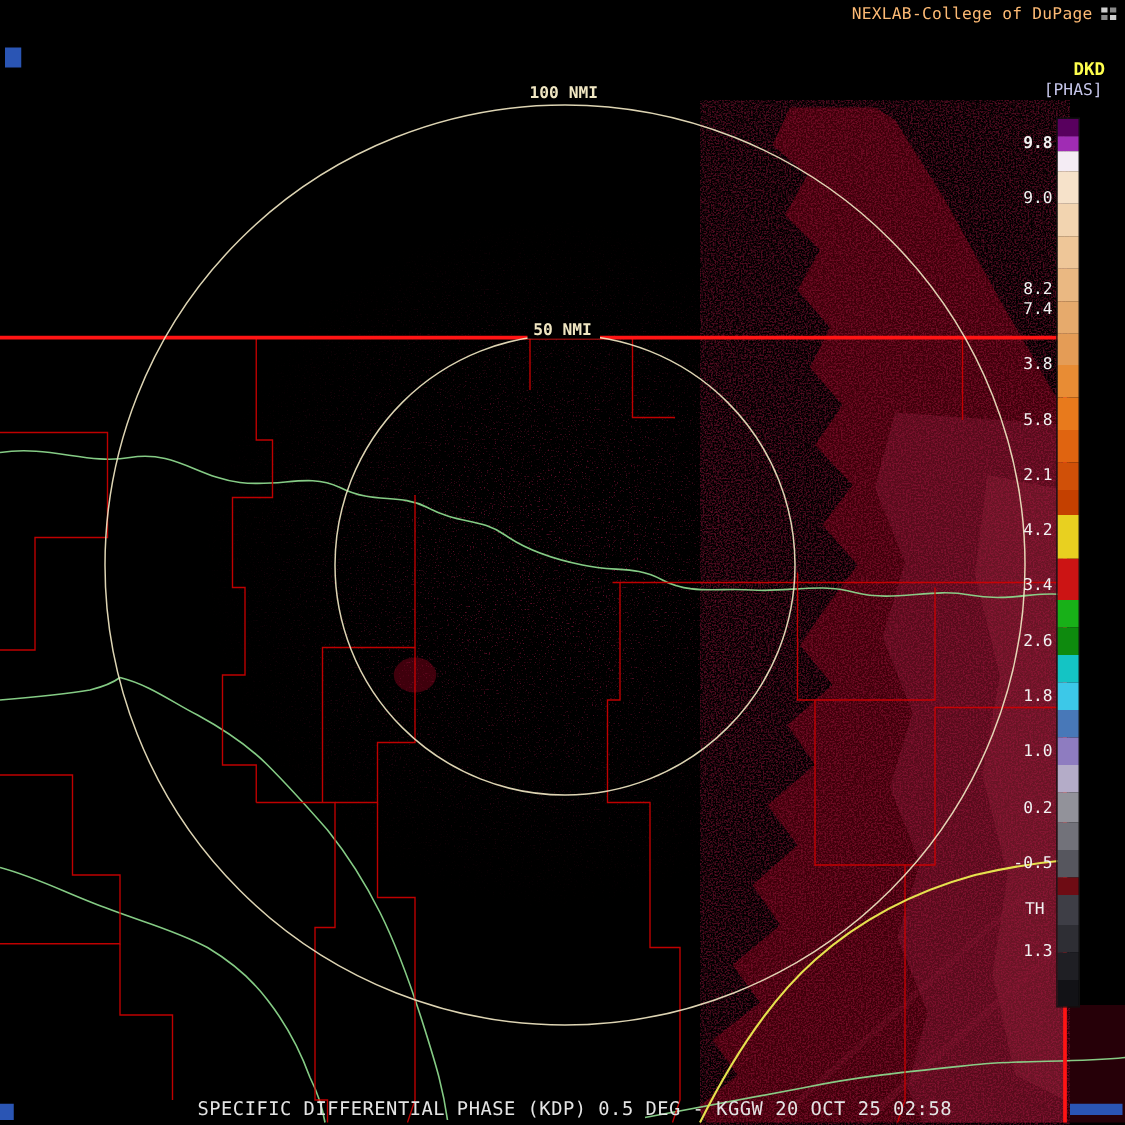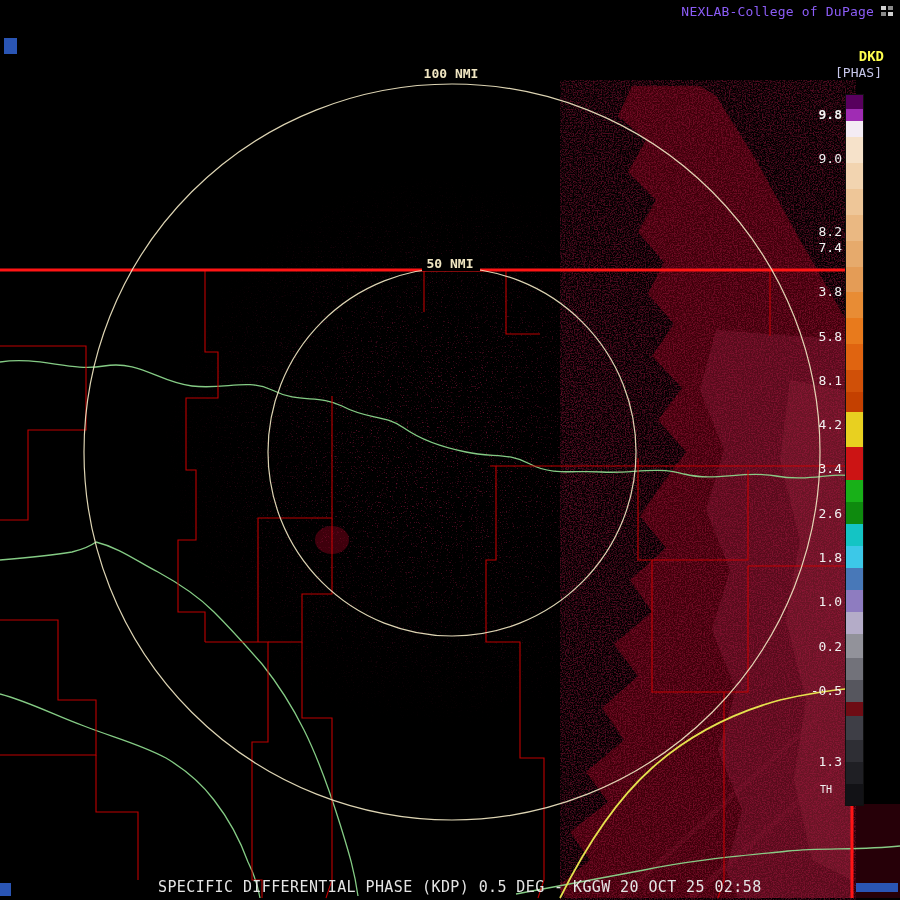--- a/index.html
+++ b/index.html
@@ -1,29 +1,29 @@
 <!DOCTYPE html>
 <html><head>
 <meta charset="utf-8">
 <style>
   html,body{margin:0;padding:0;}
   body{
     width:900px;height:900px;background:#000;position:relative;overflow:hidden;
     font-family:"DejaVu Sans Mono","Liberation Mono",monospace;
   }
   .layer{position:absolute;inset:0;}
-  .hdr-title{position:absolute;top:4px;right:26px;color:#8b5cf6;font-size:13px;letter-spacing:.2px;}
+  .hdr-title{position:absolute;top:4px;right:26px;color:#fdba74;font-size:13px;letter-spacing:.2px;}
   .cod-logo{position:absolute;top:5px;right:6px;width:14px;height:13px;}
   .product-code{position:absolute;top:48px;right:16px;color:#FFFF4E;font-size:14px;font-weight:bold;}
   .units-label{position:absolute;top:65px;right:18px;color:#C6C6EA;font-size:13px;}
   .colorbar{position:absolute;top:95px;left:846px;width:17px;outline:1px solid #101010;}
   .colorbar div{width:17px;}
   .ticks{position:absolute;inset:0;pointer-events:none;}
   .tick{position:absolute;left:798px;width:44px;text-align:right;color:#F2F2F2;font-size:13px;line-height:16px;}
-  .th-label{position:absolute;left:820px;top:784px;color:#F2F2F2;font-size:10px;}
+  .th-label{position:absolute;left:820px;top:720px;color:#F2F2F2;font-size:13px;}
   .status-text{position:absolute;bottom:4px;left:158px;color:#E4E4E4;font-size:15px;letter-spacing:.4px;white-space:pre;}
   .frame-mark{position:absolute;background:#2A55B4;}
   .mark-tl{left:4px;top:38px;width:13px;height:16px;}
   .mark-bl{left:0;bottom:4px;width:11px;height:13px;}
   .mark-br{right:2px;bottom:8px;width:42px;height:9px;}
   svg text{font-family:"DejaVu Sans Mono","Liberation Mono",monospace;}
 </style>
 </head>
 <body>
 
@@ -150,21 +150,21 @@
     <div style="height: 22px; background: rgb(31, 31, 36);"></div>
     <div style="height: 21px; background: rgb(18, 18, 22);"></div>
   </div>
 <div class="ticks">
     <div class="tick" style="top: 107px; font-weight: bold;">9.8</div>
     <div class="tick" style="top: 151.3px;">9.0</div>
     <div class="tick" style="top: 195.6px; margin-top: 28px;">8.2</div>
     <div class="tick" style="top: 239.9px;">7.4</div>
     <div class="tick" style="top: 284.2px;">3.8</div>
     <div class="tick" style="top: 328.5px;">5.8</div>
-    <div class="tick" style="top: 372.8px;">8.1</div>
+    <div class="tick" style="top: 372.8px;">2.1</div>
     <div class="tick" style="top: 417.1px;">4.2</div>
     <div class="tick" style="top: 461.4px;">3.4</div>
     <div class="tick" style="top: 505.7px;">2.6</div>
     <div class="tick" style="top: 550px;">1.8</div>
     <div class="tick" style="top: 594.3px;">1.0</div>
     <div class="tick" style="top: 638.6px;">0.2</div>
     <div class="tick" style="top: 682.9px;">-0.5</div>
     <div class="tick" style="top: 727.2px; margin-top: 27px;">1.3</div>
   </div>
 <div class="th-label">TH</div>

